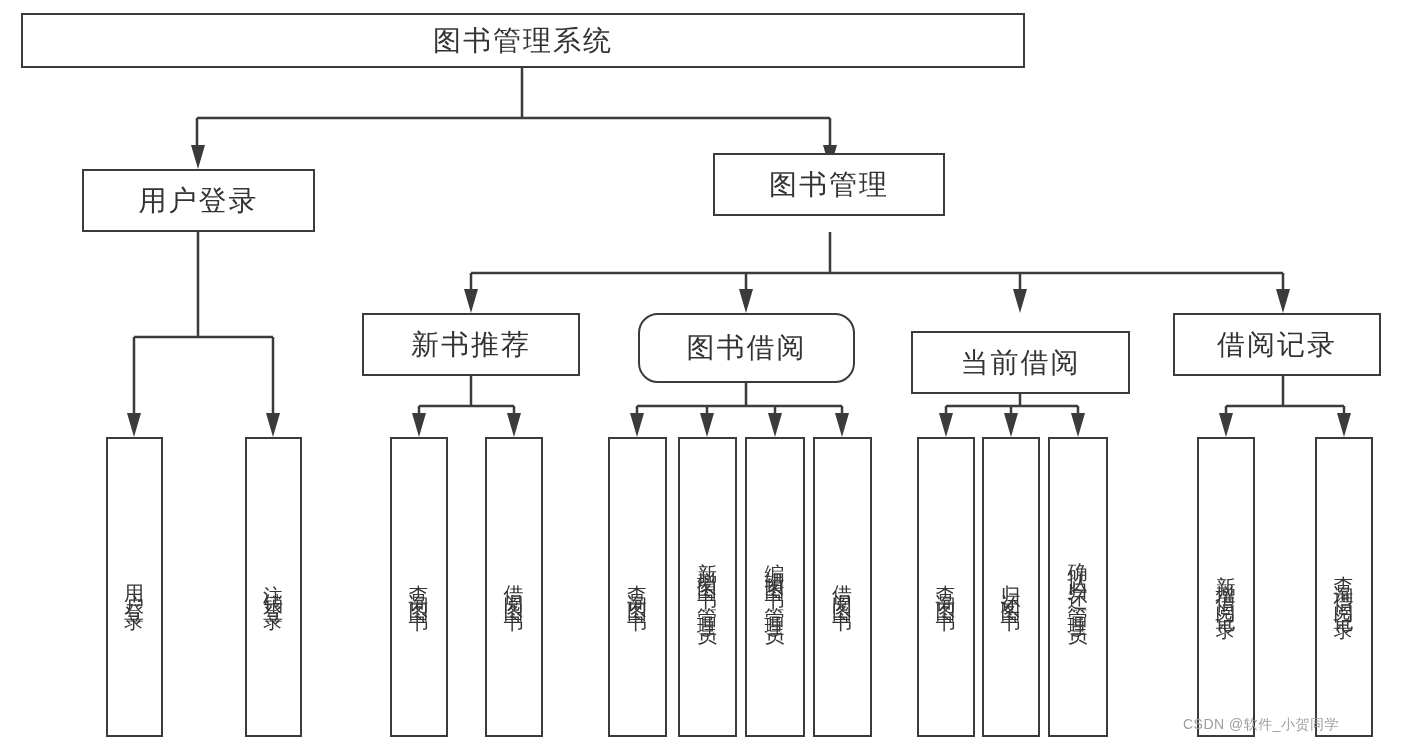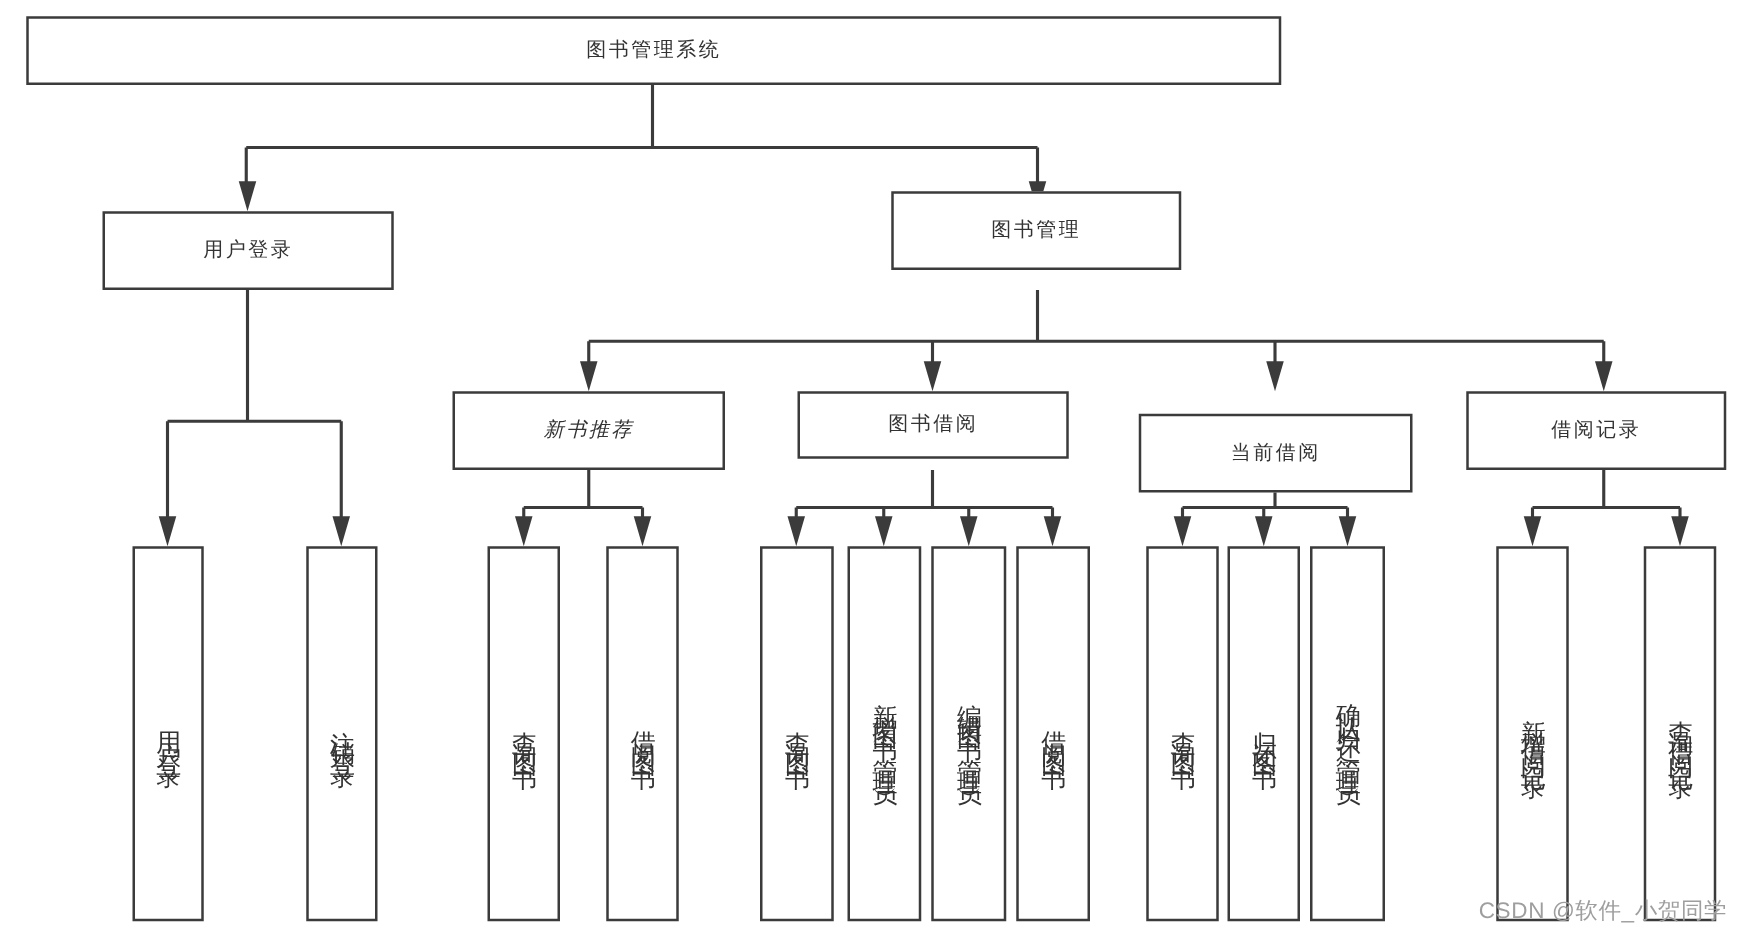--- a/index.html
+++ b/index.html
@@ -23,35 +23,35 @@
     background: #ffffff;
     border: 2px solid #3b3b3b;
     display: flex;
     align-items: center;
     justify-content: center;
     color: #333333;
     line-height: 1;
     z-index: 2;
   }
   .h-box {
-    font-size: 16px;
+    font-size: 28px;
     letter-spacing: 2px;
     white-space: nowrap;
   }
   .v-box {
     writing-mode: vertical-rl;
     font-size: 20px;
     letter-spacing: 9px;
     white-space: nowrap;
   }
   .watermark {
     position: absolute;
     left: 1183px;
     top: 716px;
-    font-size: 18px;
+    font-size: 14px;
     letter-spacing: 0.5px;
     color: #9e9e9e;
     z-index: 6;
     white-space: nowrap;
   }
 </style>
 </head>
 <body>
 
 <div class="canvas">
@@ -94,22 +94,22 @@
       <polygon points="1219,413 1233,413 1226,437"></polygon>
       <polygon points="1337,413 1351,413 1344,437"></polygon>
     </g>
   </svg>
 
   <div class="box h-box" style="left:21px; top:13px; width:1004px; height:55px;">图书管理系统</div>
 
   <div class="box h-box" style="left:82px; top:169px; width:233px; height:63px;">用户登录</div>
   <div class="box h-box" style="left:713px; top:153px; width:232px; height:63px;">图书管理</div>
 
-  <div class="box h-box" style="left:362px; top:313px; width:218px; height:63px;font-style:italic;">新书推荐</div>
-  <div class="box h-box" style="left:638px; top:313px; width:217px; height:54px;">图书借阅</div>
+  <div class="box h-box" style="left:362px; top:313px; width:218px; height:63px;">新书推荐</div>
+  <div class="box h-box" style="left:638px; top:313px; width:217px; height:70px;border-radius:20px;">图书借阅</div>
   <div class="box h-box" style="left:911px; top:331px; width:219px; height:63px;">当前借阅</div>
   <div class="box h-box" style="left:1173px; top:313px; width:208px; height:63px;">借阅记录</div>
 
   <div class="box v-box" style="left:106px; top:437px; width:57px; height:300px;">用户登录</div>
   <div class="box v-box" style="left:245px; top:437px; width:57px; height:300px;">注销登录</div>
 
   <div class="box v-box" style="left:390px; top:437px; width:58px; height:300px;">查询图书</div>
   <div class="box v-box" style="left:485px; top:437px; width:58px; height:300px;">借阅图书</div>
 
   <div class="box v-box" style="left:608px; top:437px; width:59px; height:300px;">查询图书</div>

